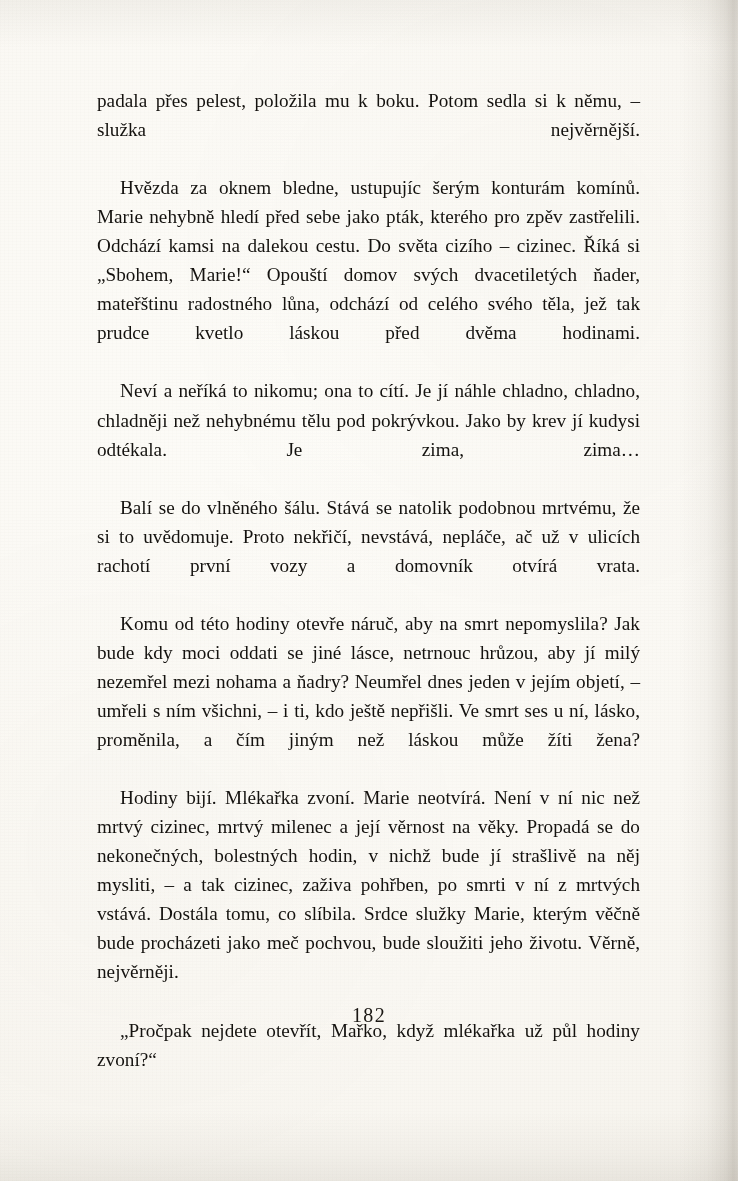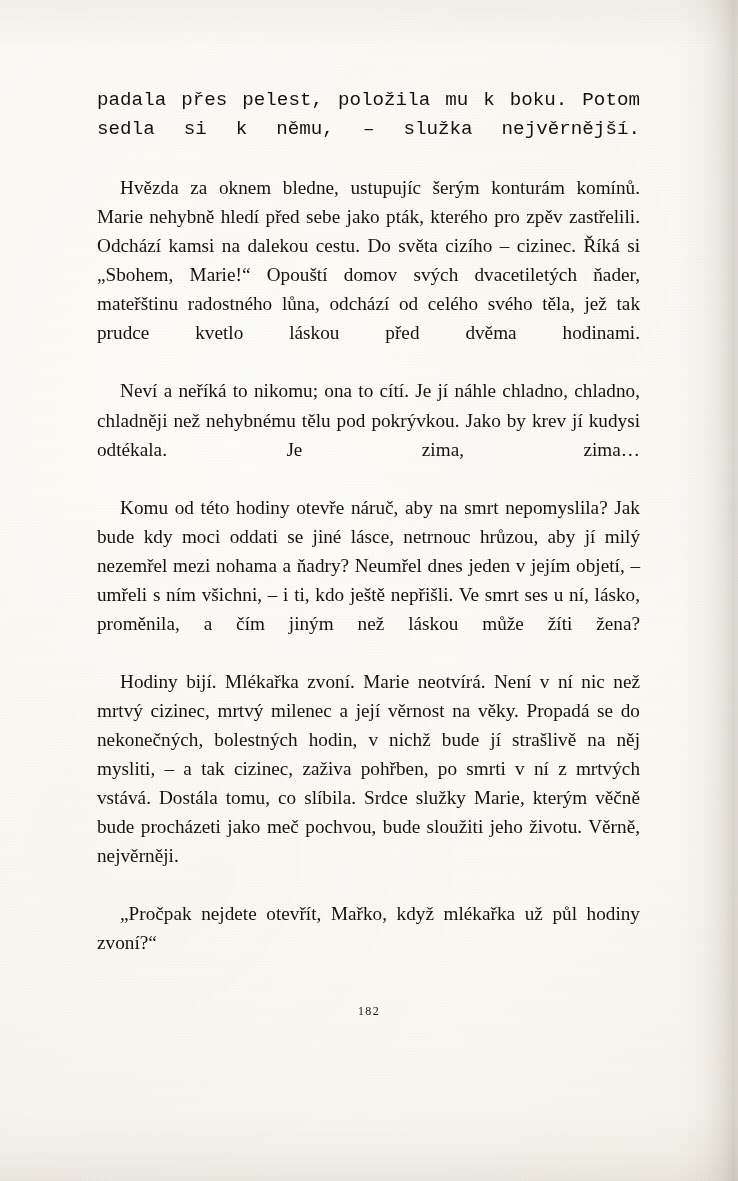--- a/index.html
+++ b/index.html
@@ -81,56 +81,56 @@
     line-height: 29.05px;
     text-align: justify;
     text-justify: inter-word;
     text-indent: 23px;
     letter-spacing: 0.02px;
     word-spacing: 0.3px;
     -webkit-font-smoothing: antialiased;
   }
   p.para.first {
     text-indent: 0;
-    font-family: Liberation Mono, monospace;
   }
   
   p.para::after {
     content: "";
     display: inline-block;
     width: 100%;
   }
 
   .folio {
     position: absolute;
     left: 0;
     top: 1004px;
     width: 738px;
     text-align: center;
-    font-size: 12px;
+    font-size: 20px;
     letter-spacing: 1.4px;
     color: #1a1713;
   }
   .folio .digits {
     font-family: "Liberation Serif", "DejaVu Serif", serif;
     font-variant-numeric: oldstyle-nums;
   }
 </style>
 </head>
 <body>
 
 <div class="page">
 
   <div class="edge-top"></div>
   <div class="grain"></div>
 
   <div class="textblock">
     <p class="para first">padala přes pelest, položila mu k boku. Potom sedla si k němu, – služka nejvěrnější.</p>
     <p class="para">Hvězda za oknem bledne, ustupujíc šerým konturám komínů. Marie nehybně hledí před sebe jako pták, kterého pro zpěv zastřelili. Odchází kamsi na dalekou cestu. Do světa cizího – cizinec. Říká si „Sbohem, Marie!“ Opouští domov svých dvacetiletých ňader, mateřštinu radostného lůna, odchází od celého svého těla, jež tak prudce kvetlo láskou před dvěma hodinami.</p>
     <p class="para">Neví a neříká to nikomu; ona to cítí. Je jí náhle chladno, chladno, chladněji než nehybnému tělu pod pokrývkou. Jako by krev jí kudysi odtékala. Je zima, zima…</p>
+    <p class="para">Balí se do vlněného šálu. Stává se natolik podobnou mrtvému, že si to uvědomuje. Proto nekřičí, nevstává, nepláče, ač už v ulicích rachotí první vozy a domovník otvírá vrata.</p>
     <p class="para">Komu od této hodiny otevře náruč, aby na smrt nepomyslila? Jak bude kdy moci oddati se jiné lásce, netrnouc hrůzou, aby jí milý nezemřel mezi nohama a ňadry? Neumřel dnes jeden v jejím objetí, – umřeli s ním všichni, – i ti, kdo ještě nepřišli. Ve smrt ses u ní, lásko, proměnila, a čím jiným než láskou může žíti žena?</p>
     <p class="para">Hodiny bijí. Mlékařka zvoní. Marie neotvírá. Není v ní nic než mrtvý cizinec, mrtvý milenec a její věrnost na věky. Propadá se do nekonečných, bolestných hodin, v nichž bude jí strašlivě na něj mysliti, – a tak cizinec, zaživa pohřben, po smrti v ní z mrtvých vstává. Dostála tomu, co slíbila. Srdce služky Marie, kterým věčně bude procházeti jako meč pochvou, bude sloužiti jeho životu. Věrně, nejvěrněji.</p>
     <p class="para">„Pročpak nejdete otevřít, Mařko, když mlékařka už půl hodiny zvoní?“</p>
   </div>
 
   <div class="folio">
     <span class="digits">182</span>
   </div>
 
   <div class="edge-bottom"></div>

